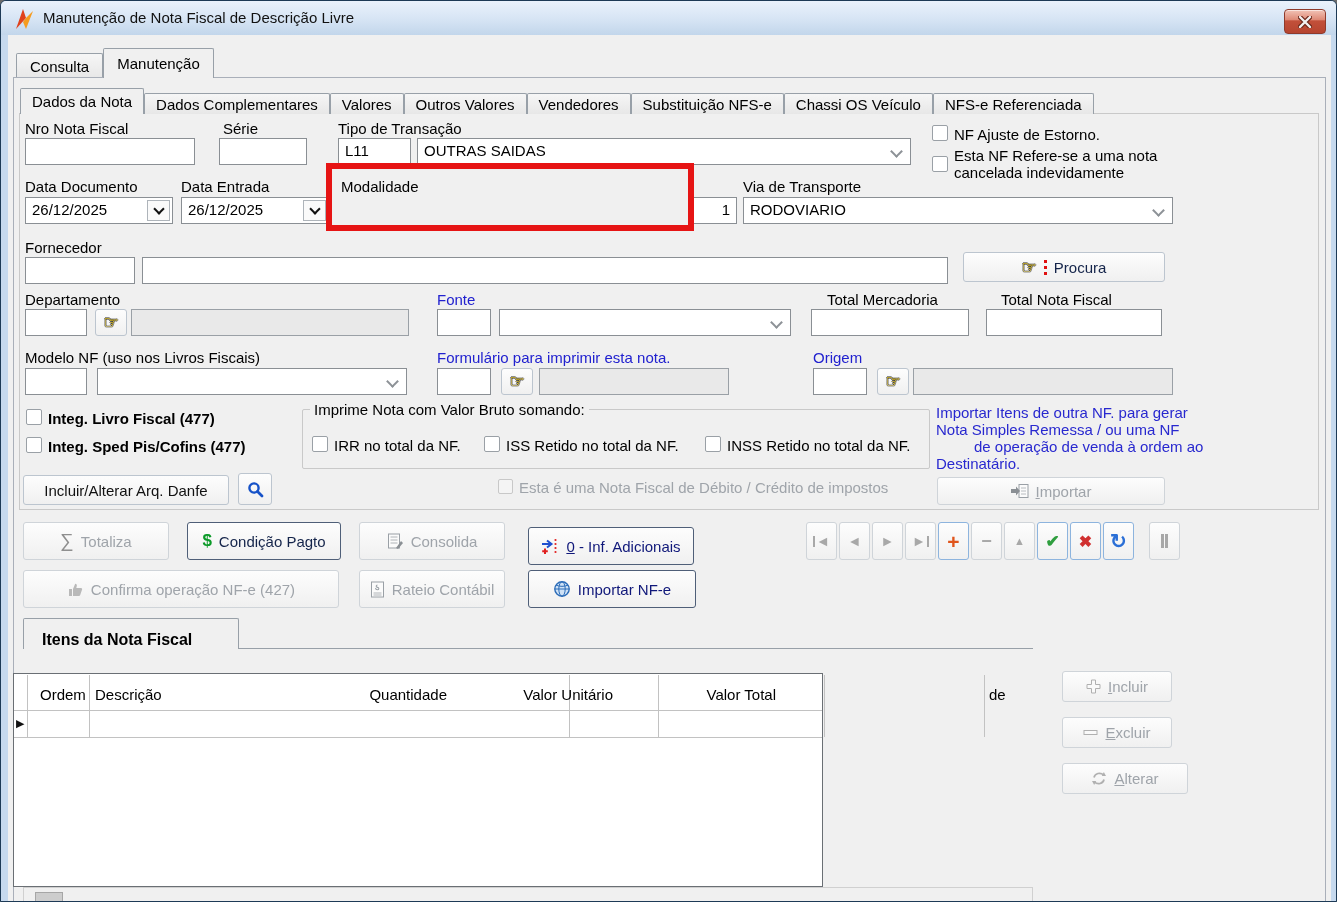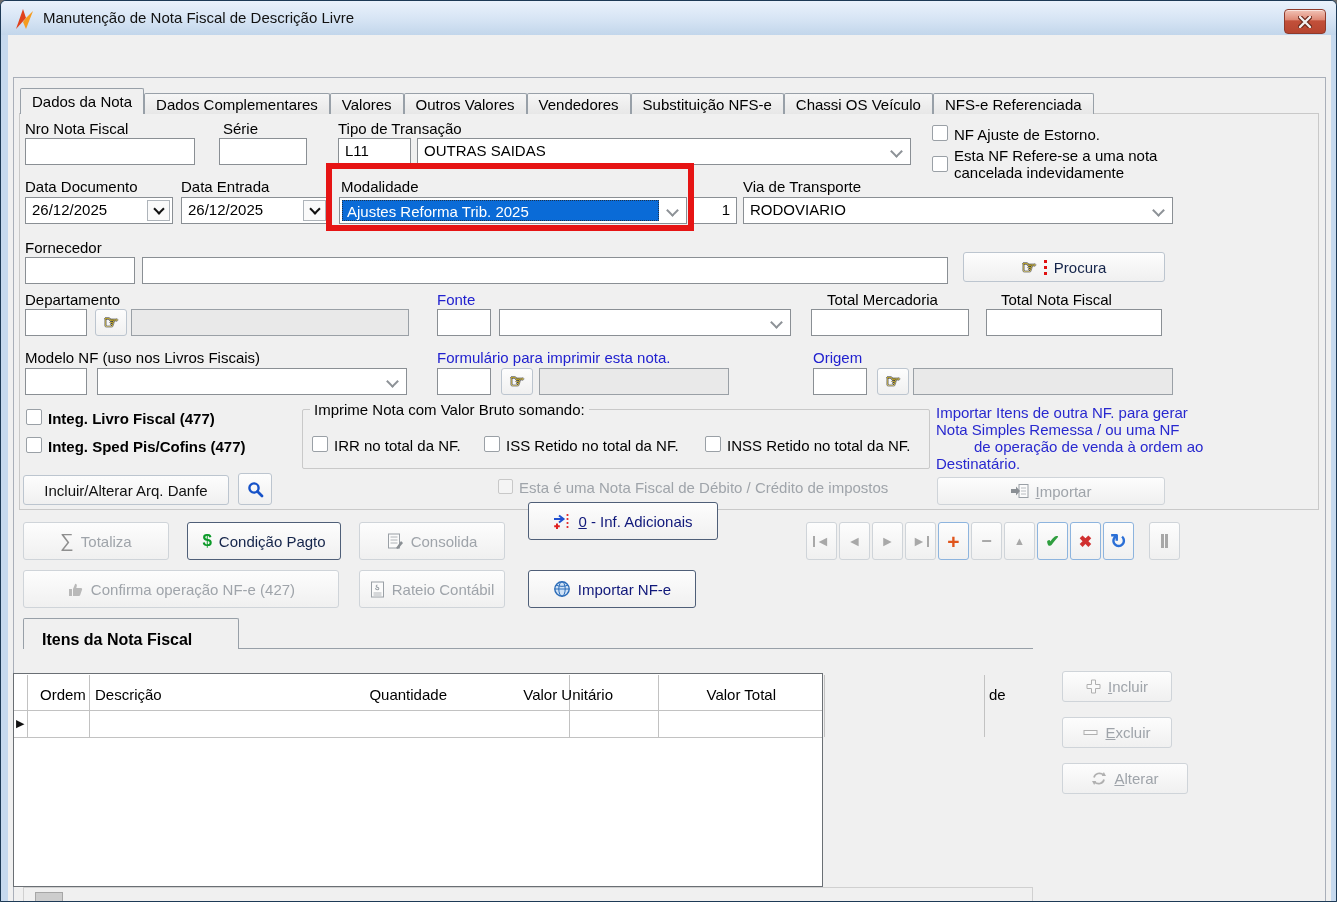--- a/index.html
+++ b/index.html
@@ -91,20 +91,28 @@
     <div class="abs close-btn">
       <svg width="14" height="12" viewBox="0 0 14 12">
         <path d="M2 1 L12 11 M12 1 L2 11" stroke="#6e2a1c" stroke-width="4.6" stroke-linecap="round"></path>
         <path d="M2 1 L12 11 M12 1 L2 11" stroke="#f2f2f2" stroke-width="2.4" stroke-linecap="round"></path>
       </svg>
     </div>
   </div>
 
   <div class="abs client"></div>
 
+  <div class="abs tabrow" style="left:15px;top:47px;height:30px">
+    <div class="tab">
+        <span>Consulta</span>
+      </div>
+    <div class="tab active">
+        <span>Manutenção</span>
+      </div>
+  </div>
 
   <div class="abs page"></div>
 
   <div class="abs tabrow" style="left:19px;top:87px;height:26px;z-index:6">
     <div class="tab subtab active">
         <span>Dados da Nota</span>
       </div>
     <div class="tab subtab">
         <span>Dados Complementares</span>
       </div>
@@ -154,24 +162,20 @@
       </span>
   </div>
   <div class="abs lbl" style="left:180px;top:177px">Data Entrada</div>
   <div class="abs txt" style="left:180px;top:196px;width:148px;height:27px">
     <span>26/12/2025</span>
     <span class="datebtn">
         <i class="dchev"></i>
       </span>
   </div>
   <div class="abs lbl" style="left:340px;top:177px">Modalidade</div>
-  <div class="abs txt" style="left:338px;top:196px;width:348px;height:27px;padding:0">
-    <span class="sel">Ajustes Reforma Trib. 2025</span>
-    <i class="chev"></i>
-  </div>
   <div class="abs redbox" style="left:325px;top:162px;width:368px;height:68px"></div>
   <div class="abs txt right" style="left:692px;top:196px;width:44px;height:27px">1</div>
   <div class="abs lbl" style="left:742px;top:177px">Via de Transporte</div>
   <div class="abs txt" style="left:742px;top:196px;width:430px;height:27px">
     <span>RODOVIARIO</span>
     <i class="chev"></i>
   </div>
 
   <div class="abs lbl" style="left:24px;top:238px">Fornecedor</div>
   <div class="abs txt" style="left:24px;top:256px;width:110px;height:27px"></div>
@@ -268,21 +272,21 @@
   <div class="abs btn off" style="left:358px;top:521px;width:146px;height:38px">
     <svg class="icon-svg" width="17" height="17" viewBox="0 0 17 17">
       <rect x="1.5" y="1" width="11" height="14" fill="#fbfbfb" stroke="#9aa0a6"></rect>
       <line x1="3.5" y1="4" x2="10.5" y2="4" stroke="#b0b4b8"></line>
         <line x1="3.5" y1="7" x2="10.5" y2="7" stroke="#b0b4b8"></line>
         <line x1="3.5" y1="10" x2="10.5" y2="10" stroke="#b0b4b8"></line>
       <path d="M9 15 L14 8 L16 10 L11 16 Z" fill="#8a8f94"></path>
     </svg>
     <span>Consolida</span>
   </div>
-  <div class="abs btn primary" style="left:527px;top:501px;width:190px;height:38px;color:#10187a">
+  <div class="abs btn primary" style="left:527px;top:526px;width:166px;height:38px;color:#10187a">
     <svg class="icon-svg" width="18" height="17" viewBox="0 0 18 17">
       <path d="M1 6 H9 M6 2.5 L10.5 6 L6 9.5" fill="none" stroke="#2050d0" stroke-width="2"></path>
       <circle cx="14.5" cy="2" r="1.1" fill="#e02020"></circle>
         <circle cx="14.5" cy="6" r="1.1" fill="#e02020"></circle>
         <circle cx="14.5" cy="10" r="1.1" fill="#e02020"></circle>
         <circle cx="14.5" cy="14" r="1.1" fill="#e02020"></circle>
       <path d="M4 10.5 V16 M1.2 13.2 H6.8" stroke="#e02020" stroke-width="2"></path>
     </svg>
     <span><span class="u">0</span><span> - Inf. Adicionais</span></span>
   </div>

